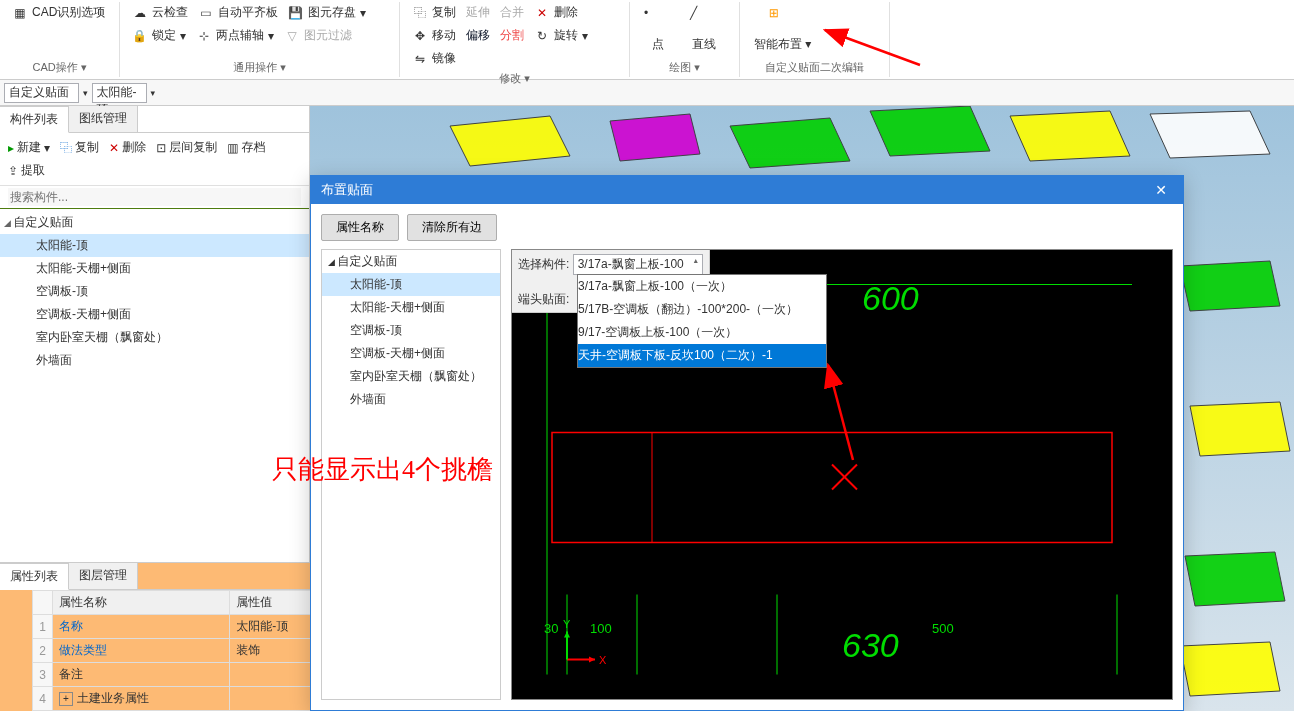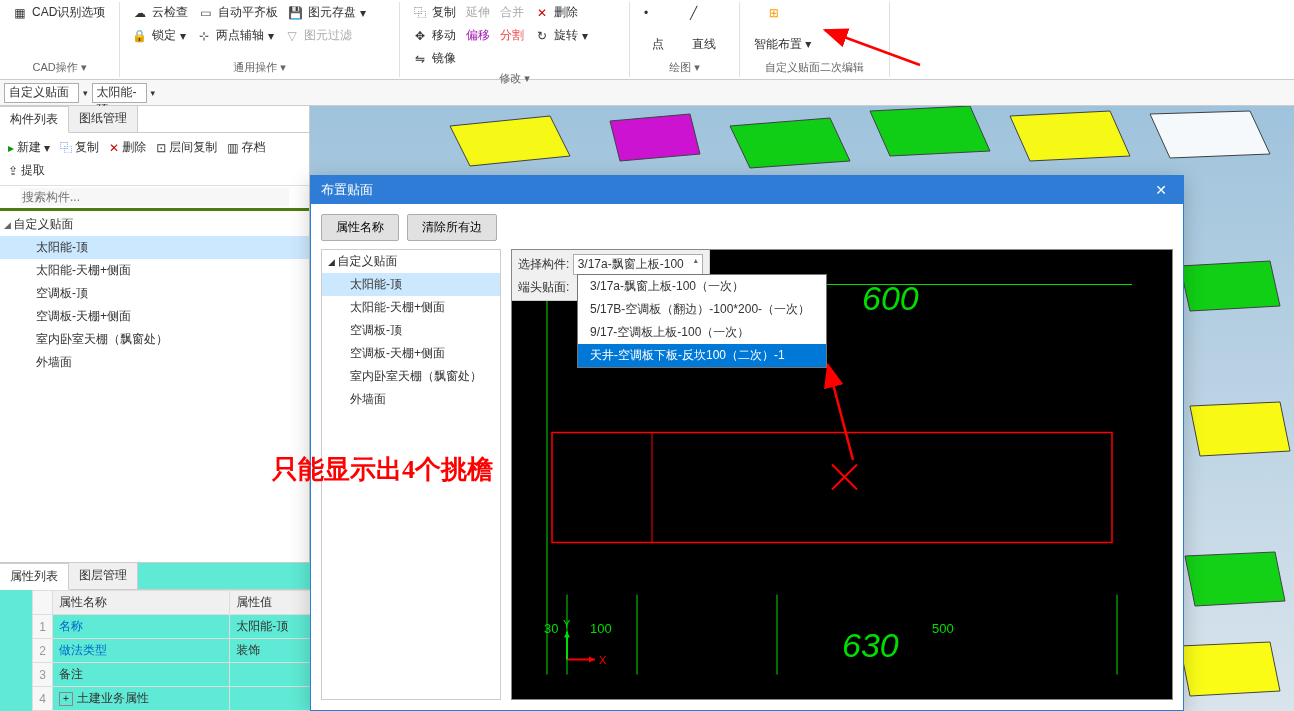--- a/index.html
+++ b/index.html
@@ -19,32 +19,32 @@
   .subbar { background: #f7f7f7; border-bottom: 1px solid #ccc; height: 26px; display: flex; align-items: center; padding: 0 4px; gap: 4px; }
   .subbar select, .subbar .select-like { height: 20px; font-size: 12px; border: 1px solid #abadb3; background: #fff; padding: 0 4px; }
   
   
   .left-panel { position: absolute; left: 0; top: 106px; width: 310px; bottom: 0; background: #fff; border-right: 1px solid #ccc; display: flex; flex-direction: column; }
   .tabs { display: flex; border-bottom: 1px solid #ccc; }
   .tab { padding: 4px 10px; cursor: pointer; border-right: 1px solid #ccc; background: #f0f0f0; }
   .tab.active { background: #fff; border-bottom: 1px solid #fff; margin-bottom: -1px; font-weight: normal; border-top: 1px solid #ccc; }
   .toolbar-row { display: flex; gap: 2px; padding: 4px; border-bottom: 1px solid #e0e0e0; flex-wrap: wrap; align-items: center; }
   .toolbar-row .tb { display: flex; align-items: center; gap: 3px; padding: 2px 4px; cursor: pointer; font-size: 12px; }
-  .search-row { padding: 2px 20px; border-bottom: 3px solid #4d7c0f; }
+  .search-row { padding: 2px 8px; border-bottom: 1px solid #4d7c0f; }
   .search-row input { width: 100%; border: none; font-size: 12px; color: #999; padding: 2px; background: #f7f7f7; }
   
   .tree { flex: 0 0 auto; overflow: auto; padding: 2px 0; max-height: 360px; }
   .tree-item { padding: 3px 4px 3px 18px; cursor: pointer; white-space: nowrap; }
   .tree-item.root { padding-left: 4px; }
   .tree-item.root::before { content: "◢ "; font-size: 9px; color: #666; }
   .tree-item.child { padding-left: 36px; }
   .tree-item.selected { background: #cce8ff; }
   
   
-  .prop-panel { position: absolute; left: 0; bottom: 0; width: 310px; background: #5eead4; border-top: 1px solid #ccc; }
+  .prop-panel { position: absolute; left: 0; bottom: 0; width: 310px; background: #fdba74; border-top: 1px solid #ccc; }
   .prop-table { width: 100%; border-collapse: collapse; font-size: 12px; margin-left: 32px; }
   .prop-table th, .prop-table td { border: 1px solid #ddd; padding: 3px 6px; text-align: left; }
   .prop-table th { background: #f0f0f0; font-weight: normal; }
   .prop-table .row-num { width: 20px; text-align: center; background: #f7f7f7; color: #999; }
   .prop-link { color: #0066cc; cursor: pointer; }
   .expander { width: 14px; height: 14px; border: 1px solid #888; display: inline-flex; align-items: center; justify-content: center; font-size: 10px; cursor: pointer; margin-right: 4px; line-height: 10px; }
   
   
   .dialog { position: absolute; left: 310px; top: 175px; right: 110px; bottom: 0; background: #fff; border: 1px solid #2e7cd6; box-shadow: 0 4px 20px rgba(0,0,0,.2); display: flex; flex-direction: column; z-index: 50; }
   .dialog-title { background: #2e7cd6; color: #fff; padding: 5px 10px; display: flex; justify-content: space-between; align-items: center; font-size: 13px; }
@@ -57,35 +57,35 @@
   .dialog-left-header { font-size: 12px; padding: 2px; }
   .dlg-tree-item { padding: 3px 4px 3px 18px; cursor: pointer; white-space: nowrap; }
   .dlg-tree-item.root { padding-left: 6px; }
   .dlg-tree-item.root::before { content: "◢ "; font-size: 9px; }
   .dlg-tree-item.child { padding-left: 28px; }
   .dlg-tree-item.selected { background: #cce8ff; }
   .dialog-right { flex: 1; position: relative; border: 1px solid #888; }
   
   
   .cad-area { position: absolute; left: 0; top: 0; right: 0; bottom: 0; background: #000; }
-  .field-row { position: absolute; left: 0; top: 0; background: #f0f0f0; padding: 4px 6px; display: flex; flex-direction: column; gap: 4px; z-index: 10; border-right: 1px solid #ccc; border-bottom: 1px solid #ccc; }
+  .field-row { position: absolute; left: 0; top: 0; background: #f0f0f0; padding: 4px 6px; display: flex; flex-direction: column; gap: 16px; z-index: 10; border-right: 1px solid #ccc; border-bottom: 1px solid #ccc; }
   .field-row label { font-size: 12px; }
   .field-row .combo { border: 1px solid #abadb3; background: #fff; padding: 1px 14px 1px 4px; font-size: 12px; width: 130px; display: inline-block; position: relative; cursor: pointer; }
   .field-row .combo::after { content: "▴"; position: absolute; right: 4px; font-size: 8px; color: #666; }
   
   .dropdown { position: absolute; left: 65px; top: 24px; background: #fff; border: 1px solid #767676; z-index: 20; min-width: 250px; }
-  .dropdown-item { padding: 3px 12px; font-size: 12px; cursor: pointer; white-space: nowrap; }
+  .dropdown-item { padding: 3px 0; font-size: 12px; cursor: pointer; white-space: nowrap; }
   .dropdown-item.highlighted { background: #0078d7; color: #fff; }
   
   
   .view3d { position: absolute; left: 310px; top: 106px; right: 0; bottom: 0; background: linear-gradient(#9fc3dc, #d9e4ec); z-index: 1; overflow: hidden; }
   .view3d svg { width: 100%; height: 100%; }
   
   
-  .annotation { position: absolute; color: #ff0000; font-size: 26px; font-family: "SimSun", serif; z-index: 60; font-weight: bold; }
+  .annotation { position: absolute; color: #ff0000; font-size: 26px; font-family: "SimSun", serif; z-index: 60; }
   .arrow-red { position: absolute; z-index: 55; }
 </style>
 </head>
 <body>
 
 <div class="ribbon">
   <div class="ribbon-group" style="width:120px">
     <div class="ribbon-buttons">
       <div class="ribbon-btn">
           <span class="ribbon-icon">▦</span>
@@ -127,21 +127,21 @@
           <span>合并</span>
         </div>
       <div class="ribbon-btn">
           <span class="ribbon-icon" style="color:#c00">✕</span>
           <span>删除</span>
         </div>
       <div class="ribbon-btn">
           <span class="ribbon-icon">✥</span>
           <span>移动</span>
         </div>
-      <div class="ribbon-btn" style="color:#a21caf">
+      <div class="ribbon-btn" style="color:#0f172a">
           <span>偏移</span>
         </div>
       <div class="ribbon-btn" style="color:#ef4444">
           <span>分割</span>
         </div>
       <div class="ribbon-btn"><span class="ribbon-icon">↻</span><span>旋转</span> ▾</div>
       <div class="ribbon-btn">
           <span class="ribbon-icon">⇋</span>
           <span>镜像</span>
         </div>

